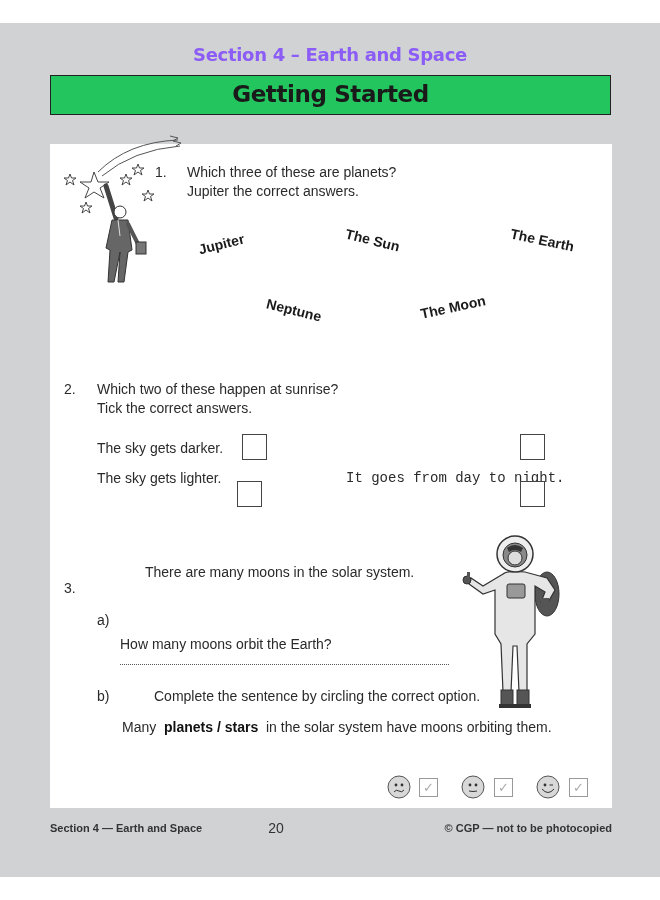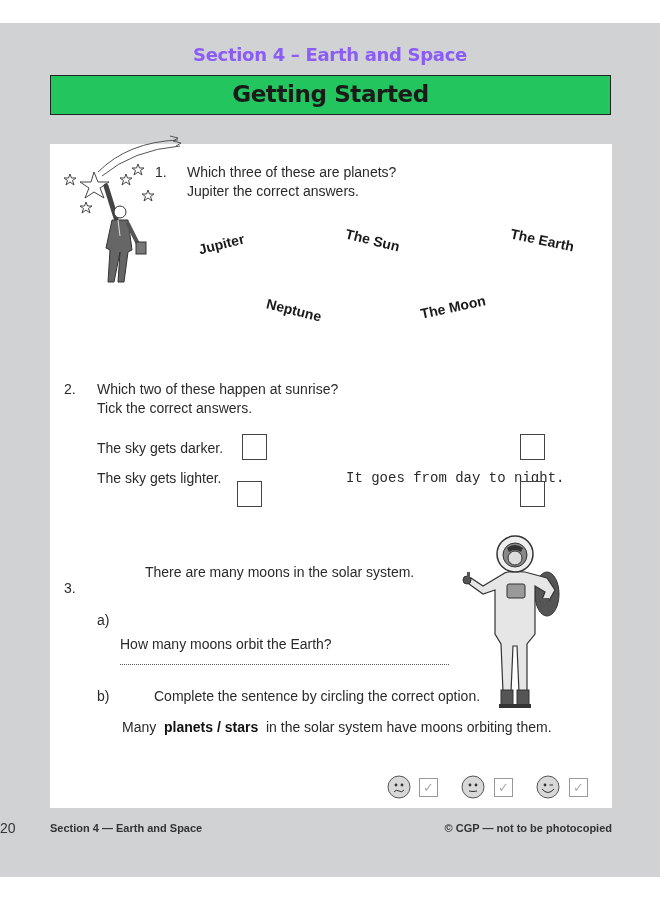--- a/index.html
+++ b/index.html
@@ -15,21 +15,21 @@
   .panel { position:absolute; left:50px; top:144px; width:562px; height:664px; background:#fff; }
   .t { position:absolute; font-size:14px; color:#2a2a2a; white-space:nowrap; }
   .num { position:absolute; font-size:14px; color:#2a2a2a; }
   .word { position:absolute; font-weight:bold; font-size:14px; color:#1a1a1a; white-space:nowrap; }
   .box { position:absolute; width:25px; height:26px; border:1px solid #444; background:#fff; box-sizing:border-box; }
   .dots { position:absolute; border-bottom:1px dotted #555; }
   .face { position:absolute; width:24px; height:24px; }
   .tick { position:absolute; width:19px; height:19px; border:1px solid #999; box-sizing:border-box; background:#fff;
           color:#aaa; font-size:13px; line-height:18px; text-align:center; }
   .footer { position:absolute; top:822px; font-size:11px; color:#333;font-weight:bold; }
-  .pagenum { position:absolute; top:820px; left:0; width:552px; font-size:14px; color:#333; }
+  .pagenum { position:absolute; top:820px; left:0; width:552px; text-align:center; font-size:14px; color:#333; }
 </style>
 </head>
 <body>
 
 <div class="sheet"></div>
 
 <div class="section-heading">Section 4 – Earth and Space</div>
 
 <div class="title-box">
   <span>Getting Started</span>

